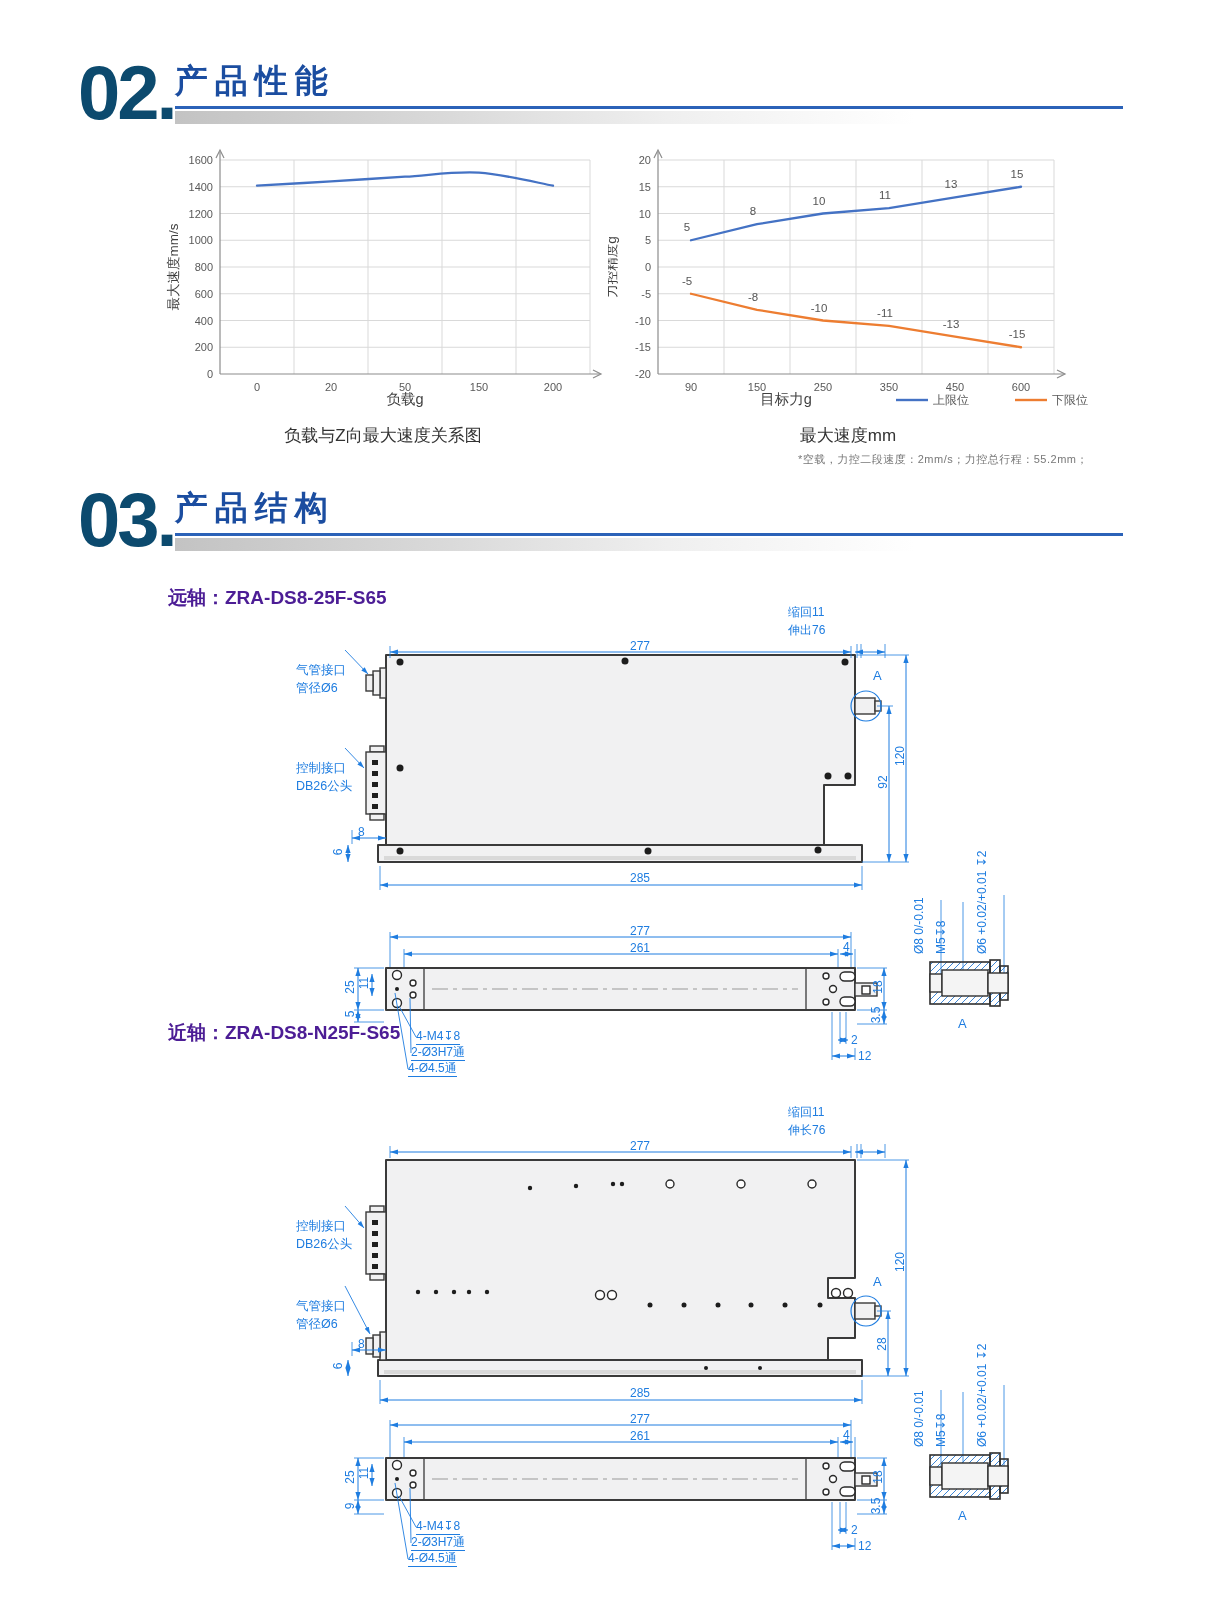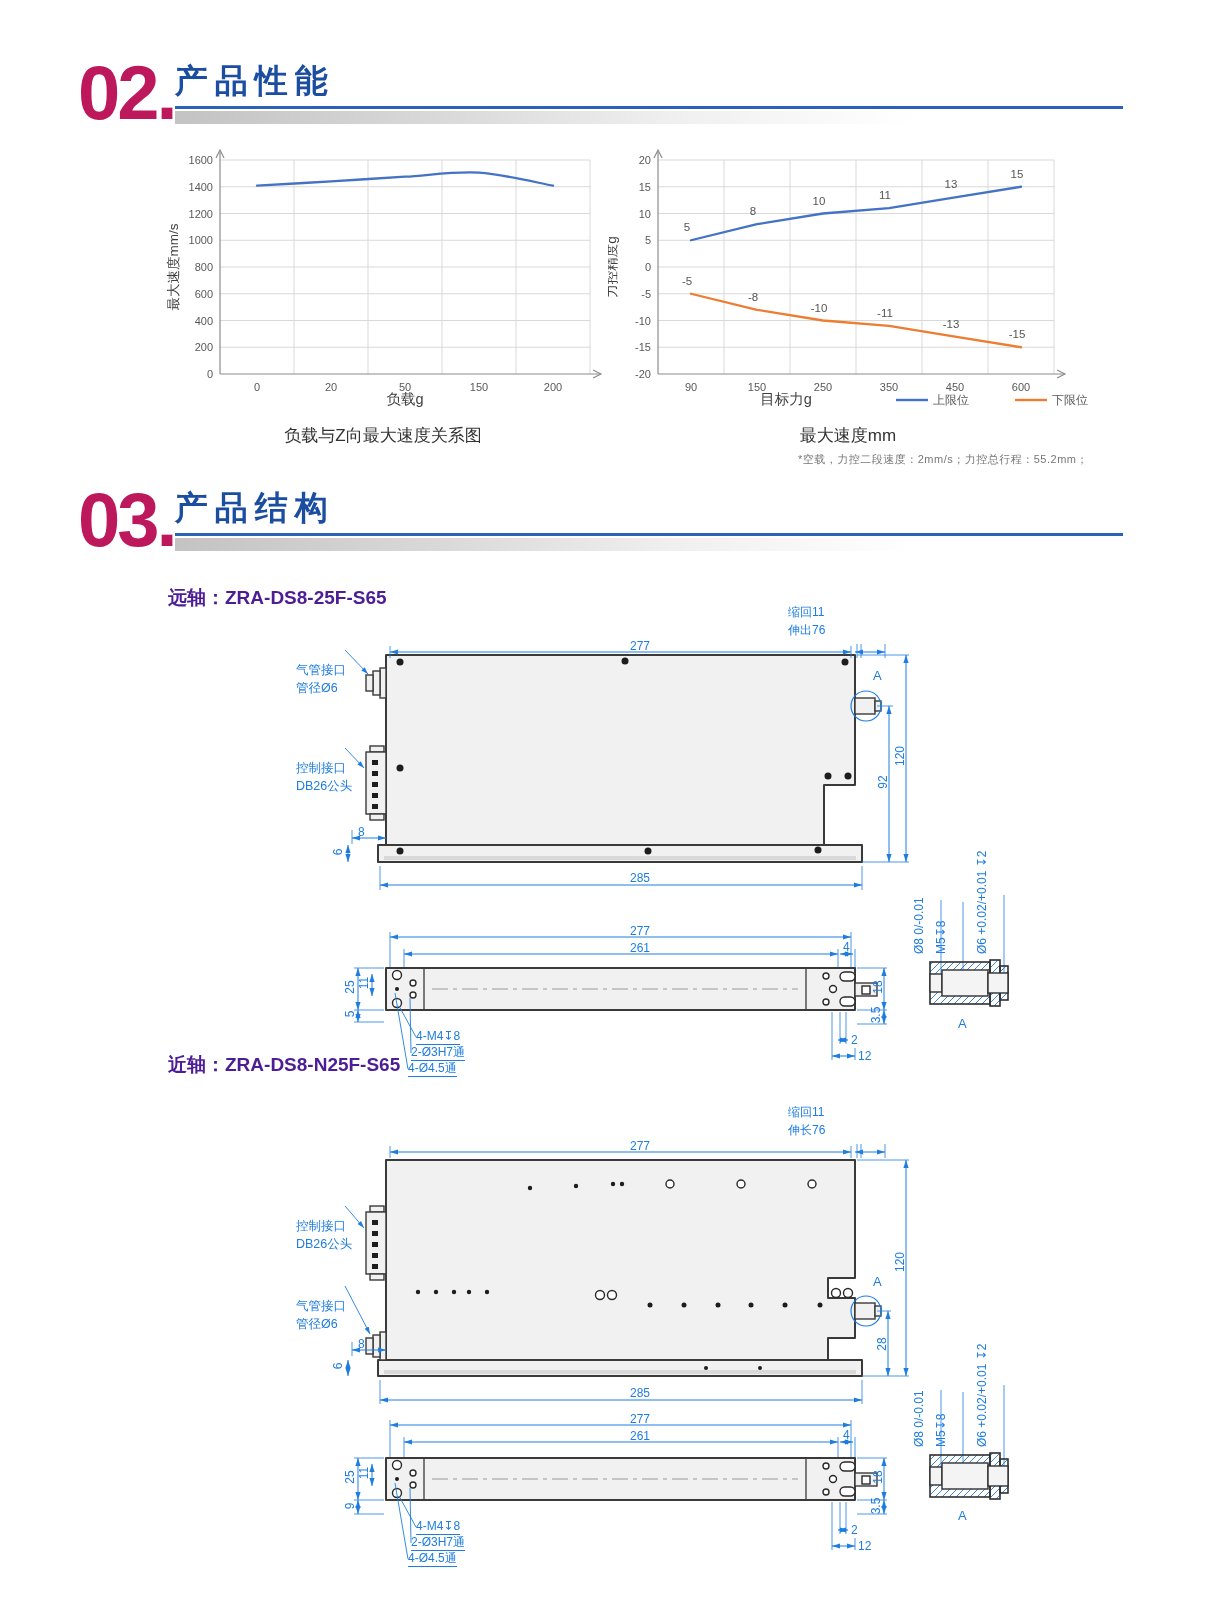--- a/index.html
+++ b/index.html
@@ -1,20 +1,20 @@
 <!DOCTYPE html>
 <html><head>
 <meta charset="utf-8">
 <style>
   html,body{margin:0;padding:0;background:#fff;}
   .page{position:relative;width:1220px;height:1600px;background:#fff;overflow:hidden;
         font-family:"Liberation Sans","DejaVu Sans",sans-serif;}
   
   .sec{position:absolute;left:78px;display:flex;align-items:flex-start;}
-  .sec-num{font-size:76px;font-weight:700;color:#be185d;line-height:0.92;letter-spacing:-3px;}
+  .sec-num{font-size:76px;font-weight:700;color:#0c4a6e;line-height:0.92;letter-spacing:-3px;}
   .sec-right{padding-top:6px;}
   .sec-title{font-size:33px;font-weight:700;color:#1b4da0;letter-spacing:7px;line-height:1;}
   .sec-rule{height:3px;background:#2b62b8;margin-top:9px;width:948px;}
   .sec-bar{height:13px;width:948px;margin-top:2px;
            background:linear-gradient(90deg,#c3c3c3 0%,#d9d9d9 28%,#efefef 52%,#ffffff 78%);}
   
   .chart-block{position:absolute;}
   .chart-title{text-align:center;font-size:17px;color:#333;margin-top:8px;}
   .chart-note{text-align:right;font-size:11px;color:#787878;margin-top:5px;letter-spacing:0.5px;}
   
@@ -171,21 +171,21 @@
   <div class="sec" style="top:485px">
     <div class="sec-num">03.</div>
     <div class="sec-right">
       <div class="sec-title">产品结构</div>
       <div class="sec-rule"></div>
       <div class="sec-bar"></div>
     </div>
   </div>
 
   <div class="dwg-title" style="left:168px;top:585px">远轴：ZRA-DS8-25F-S65</div>
-  <div class="dwg-title" style="left:168px;top:1052px">近轴：ZRA-DS8-N25F-S65</div>
+  <div class="dwg-title" style="left:168px;top:1020px">近轴：ZRA-DS8-N25F-S65</div>
 
   <div class="drawing" style="top:600px;height:480px">
     <svg width="1220" height="480">
 
       <g>
         <path class="part" d="M386,55 H855 V185 H824 V245 H386 Z"></path>
         <rect class="part" x="378" y="245" width="484" height="17"></rect>
         <rect class="shadow" x="384" y="256" width="472" height="4"></rect>
         <rect class="part2" x="855" y="98" width="20" height="16"></rect>
         <rect class="part2" x="875" y="101" width="6" height="10"></rect>

